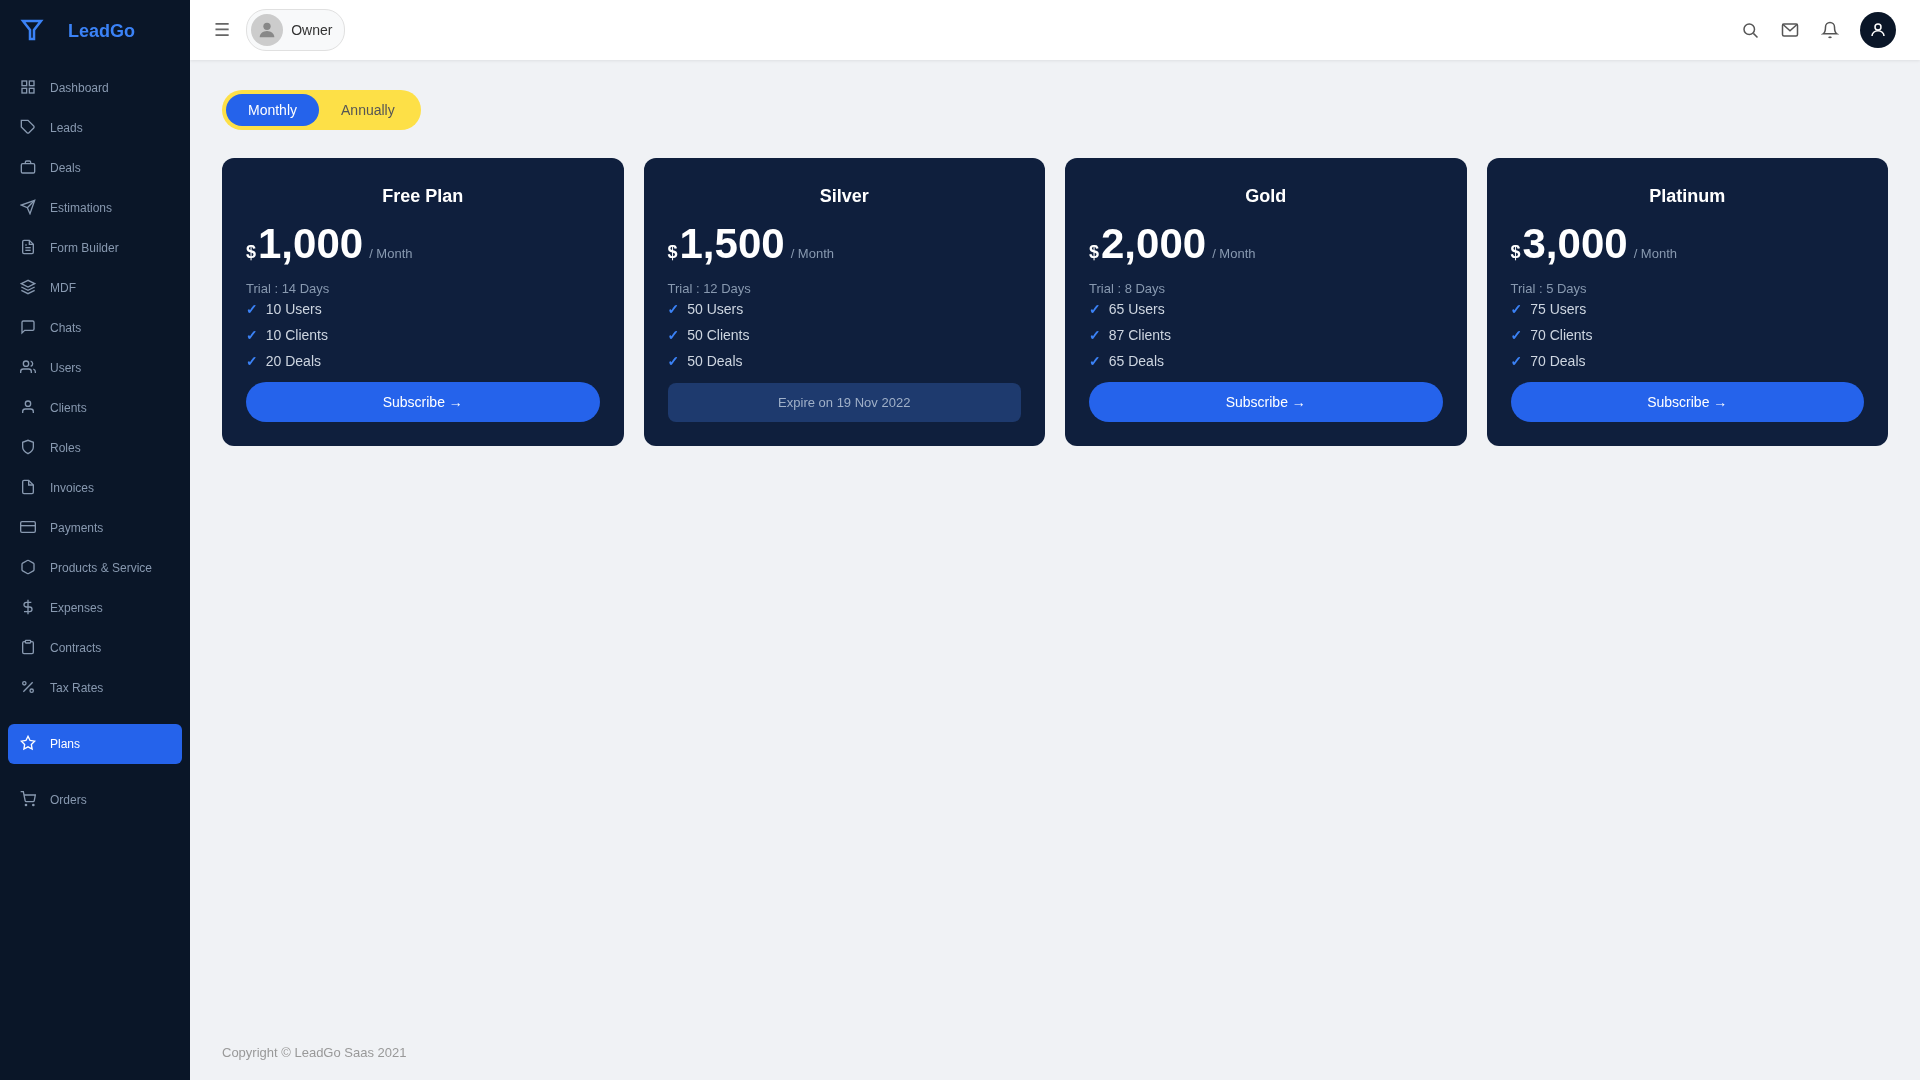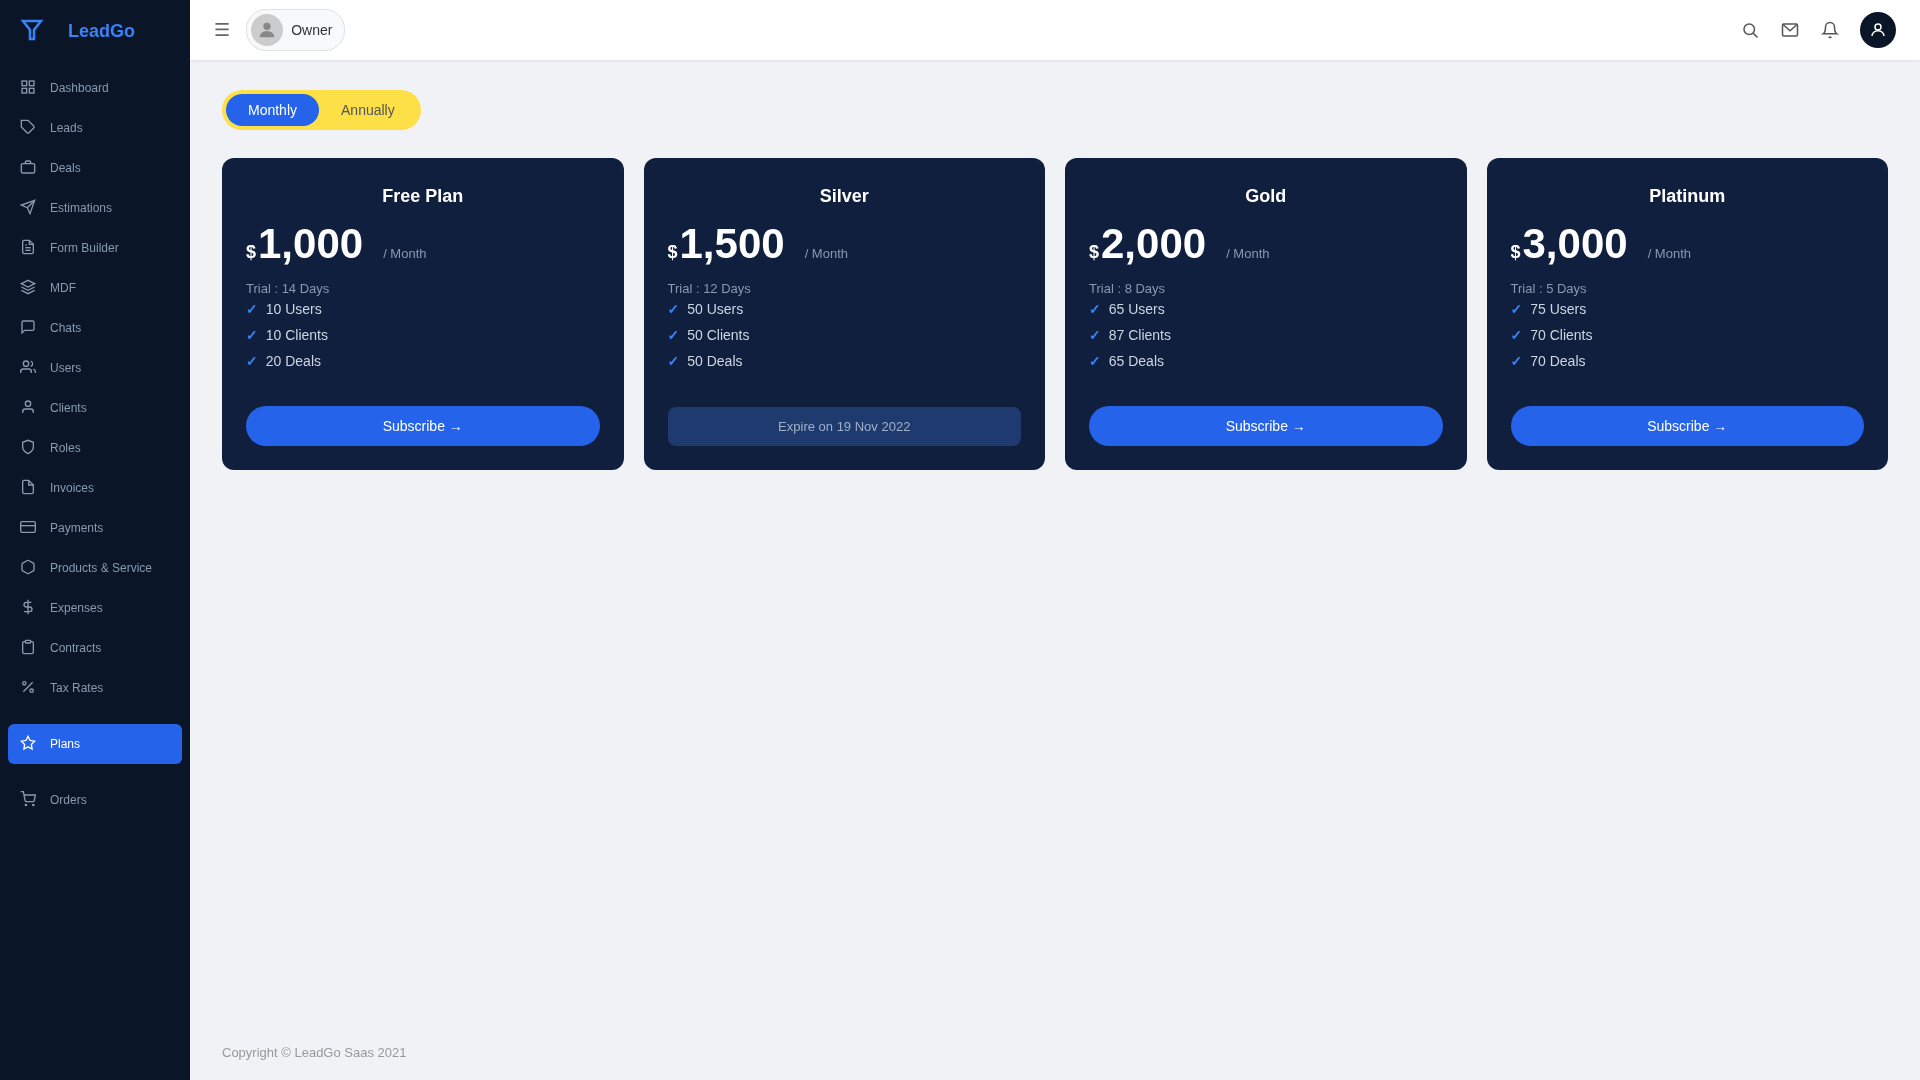--- a/index.html
+++ b/index.html
@@ -118,23 +118,23 @@
       border-radius: 12px;
       padding: 28px 24px 24px;
       color: #fff;
       display: flex;
       flex-direction: column;
     }
     .plan-name { font-size: 18px; font-weight: 600; text-align: center; margin-bottom: 16px; }
     .plan-price { display: flex; align-items: baseline; gap: 2px; margin-bottom: 16px; }
     .plan-price .dollar { font-size: 18px; font-weight: 600; margin-top: 8px; }
     .plan-price .amount { font-size: 42px; font-weight: 700; line-height: 1; }
-    .plan-price .period { font-size: 13px; color: #8899b0; margin-left: 18px; text-align: right; }
+    .plan-price .period { font-size: 13px; color: #8899b0; margin-left: 4px; text-align: right; }
     .plan-trial { font-size: 13px; color: #8899b0; }
-    .plan-features { list-style: none; margin-bottom: 32px; flex: 1; }
+    .plan-features { list-style: none; margin-bottom: 8px; flex: 1; }
     .plan-features li { font-size: 14px; color: #cdd5e0; padding: 5px 0; display: flex; align-items: center; gap: 8px; }
     .plan-features li::before { content: '✓'; color: #3b82f6; font-weight: 700; }
 
     .plan-subscribe-btn {
       background: #2563eb;
       color: #fff;
       border: none;
       border-radius: 25px;
       padding: 12px 28px;
       font-size: 14px;

